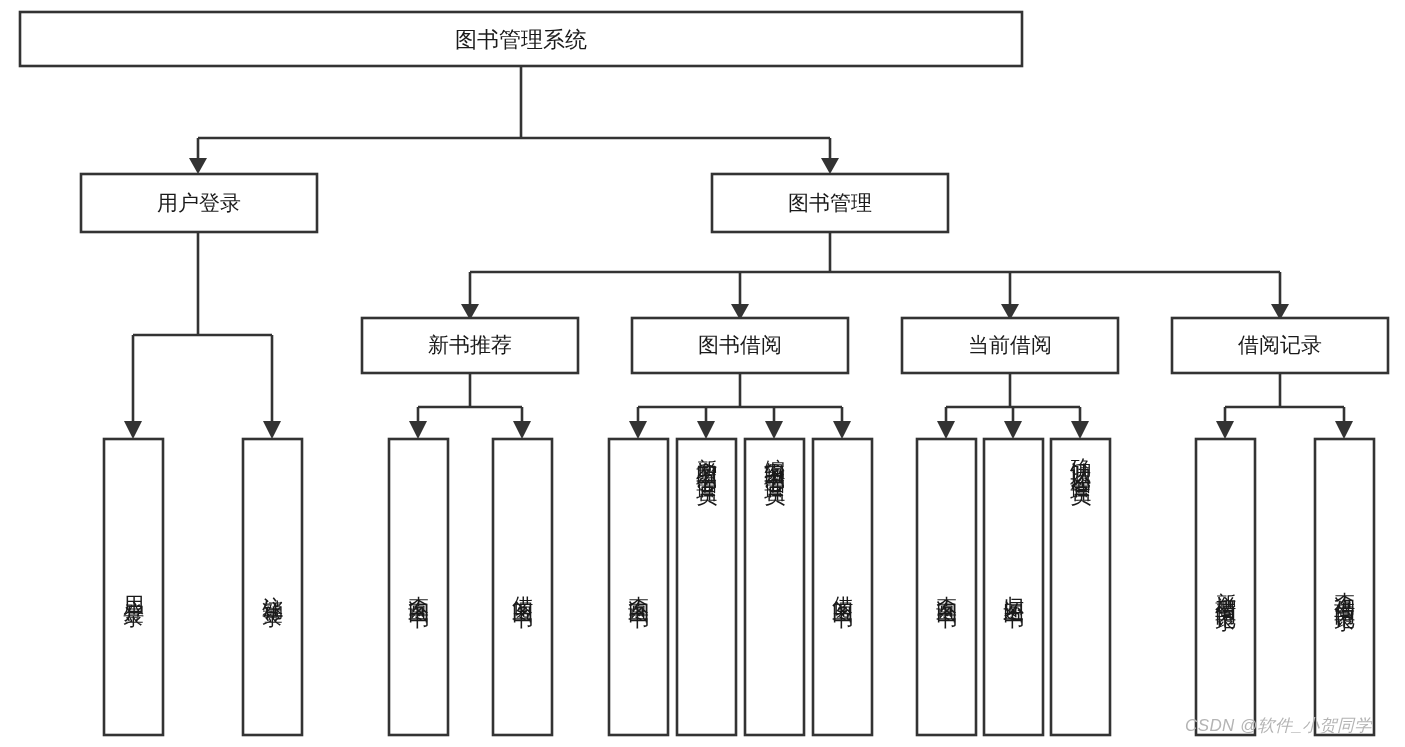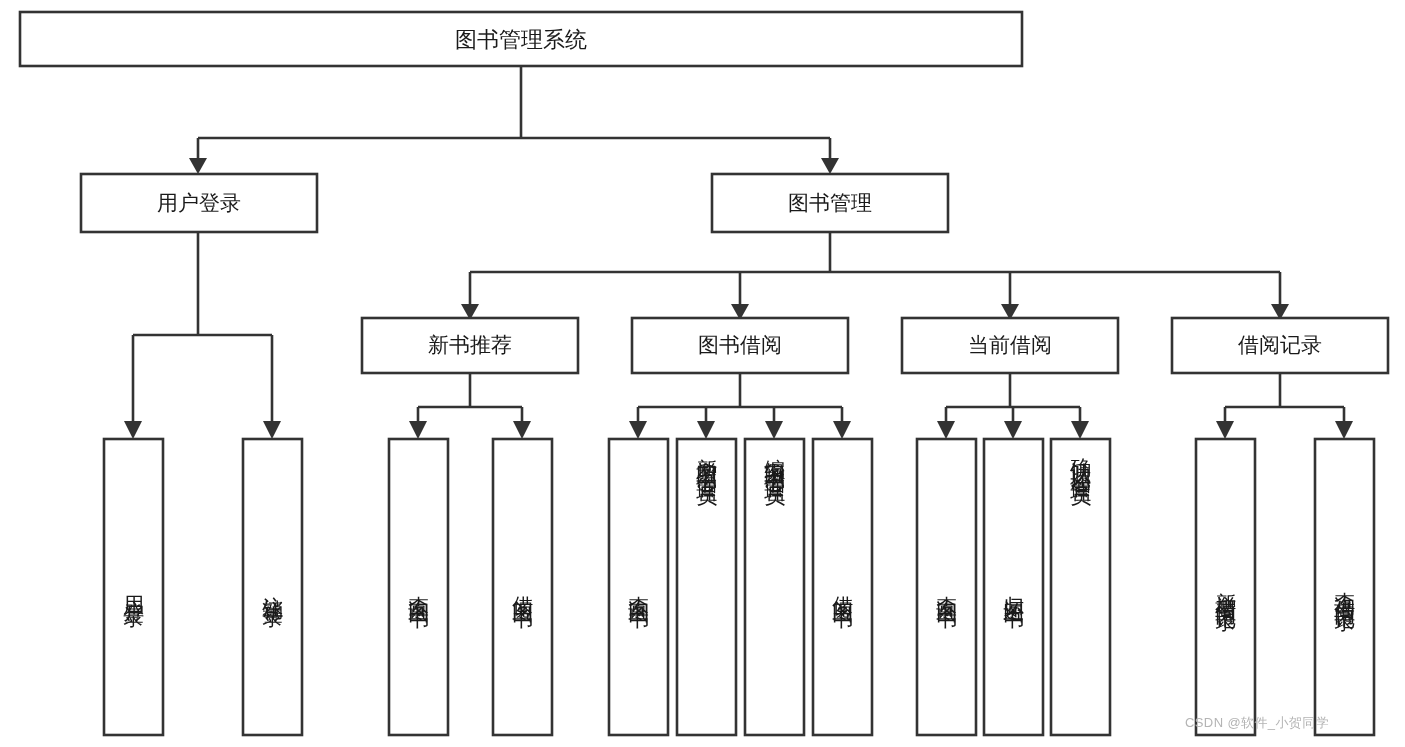--- a/index.html
+++ b/index.html
@@ -72,24 +72,25 @@
     letter-spacing: 4px;
     color: #1a1a1a;
     white-space: nowrap;
     text-align: center;
   }
   .watermark {
     position: absolute;
     left: 1185px;
     top: 714px;
     font-family: "Liberation Sans", sans-serif;
-    font-size: 13px;
+    font-size: 17px;
     color: #b4b4b4;
     white-space: nowrap;
     letter-spacing: 0.4px;
+    font-style: italic;
   }
 </style>
 </head>
 <body>
 
 <div id="diagram-root">
 
   <svg class="diagram" viewBox="0 0 1405 747">
 
     <g>

